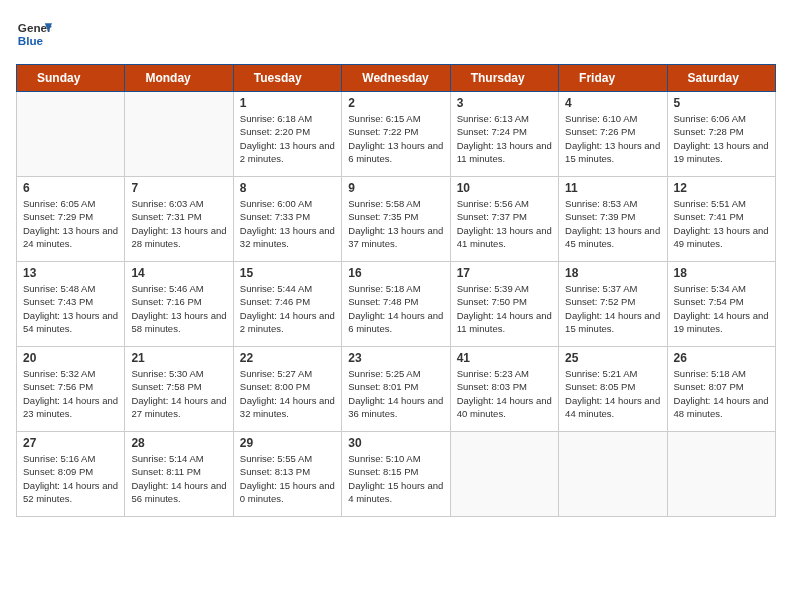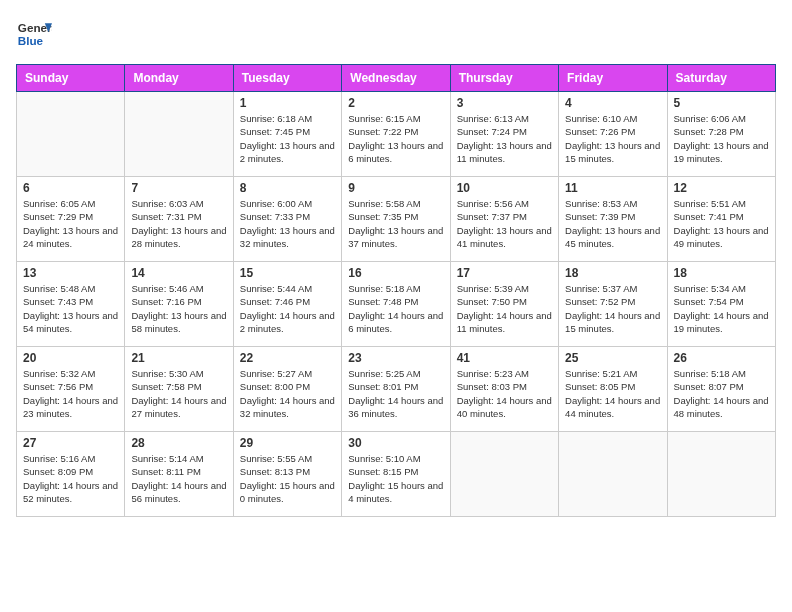--- a/index.html
+++ b/index.html
@@ -38,25 +38,25 @@
       font-size: 14px;
       color: #555;
       margin-top: 2px;
     }
     .calendar {
       width: 100%;
       border-collapse: collapse;
       border: 1px solid #ccc;
     }
     .calendar th {
-      background: #d946ef;
+      background: #c2410c;
       color: #fff;
       font-size: 12px;
       font-weight: bold;
-      padding: 6px 8px;
+      padding: 6px 20px;
       text-align: left;
       border: 1px solid #1a4f8f;
     }
     .calendar td {
       vertical-align: top;
       border: 1px solid #ccc;
       padding: 4px 6px;
       width: calc(100% / 7);
       min-height: 80px;
       font-size: 10px;
@@ -110,21 +110,21 @@
         <th>Saturday</th>
       </tr>
   </thead>
   <tbody id="calendar-body">
   <tr class="week-row">
         <td class="empty"></td>
         <td class="empty"></td>
         <td>
           <span class="day-num">1</span>
           <div class="cell-text">Sunrise: 6:18 AM
-Sunset: 7:45 PM
+Sunset: 2:20 PM
 Daylight: 13 hours
 and 2 minutes.</div>
         </td>
         <td>
           <span class="day-num">2</span>
           <div class="cell-text">Sunrise: 6:15 AM
 Sunset: 7:22 PM
 Daylight: 13 hours
 and 6 minutes.</div>
         </td>

